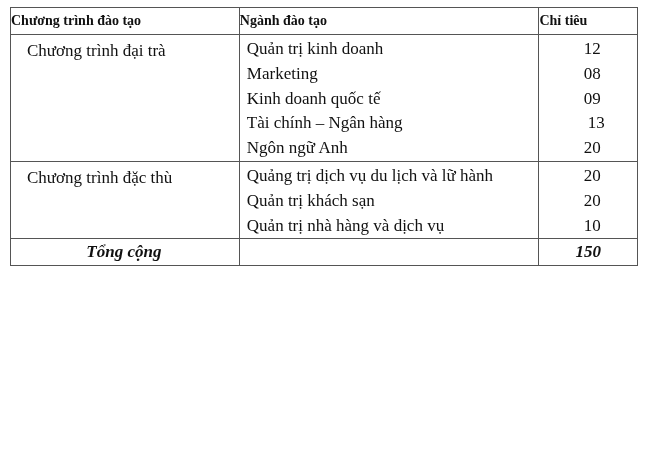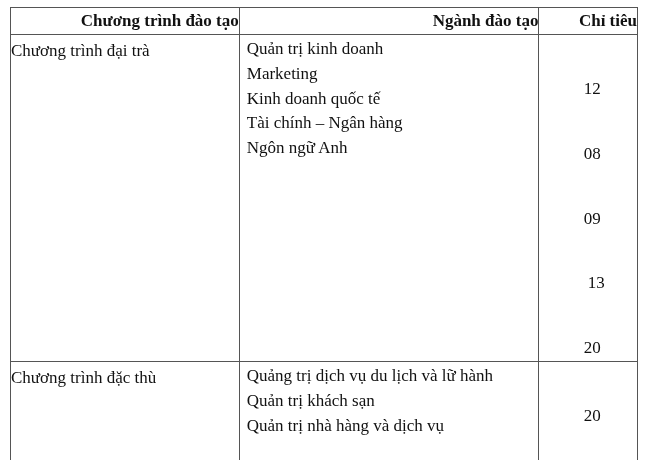--- a/index.html
+++ b/index.html
@@ -1,29 +1,29 @@
 <!DOCTYPE html>
 <html><head>
   <meta charset="utf-8">
   <style>
     html, body { margin: 0; padding: 0; background: #ffffff; }
     body { width: 650px; height: 460px; position: relative; overflow: hidden;
       font-family: "Liberation Serif", "DejaVu Serif", serif; color: #111; }
     table { position: absolute; left: 10px; top: 7px; width: 628px;
       border-collapse: collapse; font-size: 17px; }
     th, td { border: 1.3px solid #555; vertical-align: top; padding: 0; }
-    th { font-weight: bold; height: 26px; text-align: right; vertical-align: middle; font-size: 17px; }
+    th { font-weight: bold; height: 26px; text-align: left; vertical-align: middle; font-size: 14px; }
     .c1 { width: 229px; }
     .c2 { width: 299px; }
     .c3 { width: 98px; }
-    .prog { padding: 4px 6px 0 0; line-height: 24.5px; }
+    .prog { padding: 4px 6px 0 16px; line-height: 24.5px; }
     .prog.justify { text-align: justify; }
     .lines { padding-top: 2px; }
     .line { height: 24.8px; line-height: 24.8px; padding-left: 7px; white-space: nowrap; }
-    .num { text-align: center; padding-left: 8px; margin-top: 40px; }
+    .num { text-align: center; padding-left: 8px; }
     .num.off { padding-left: 16px; }
     .total td { height: 26px; vertical-align: middle; font-weight: bold; font-style: italic; }
     .total .lbl { text-align: center; padding-right: 2px; }
     .total .val { text-align: center; }
   </style>
 </head>
 <body>
 
 <table>
   <thead>

